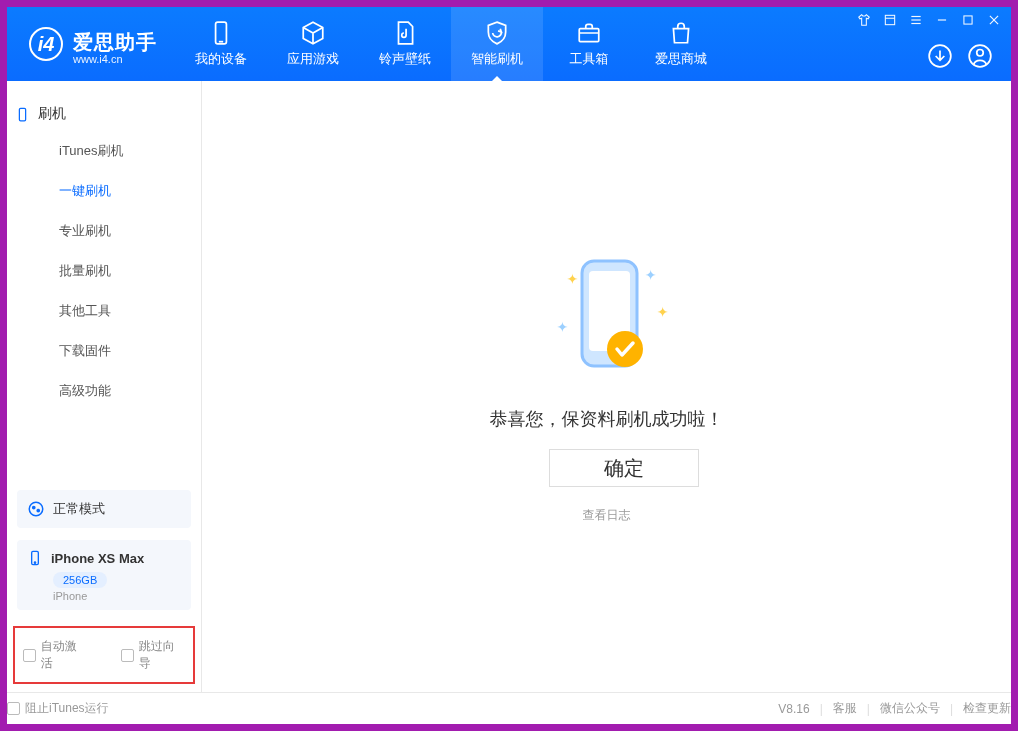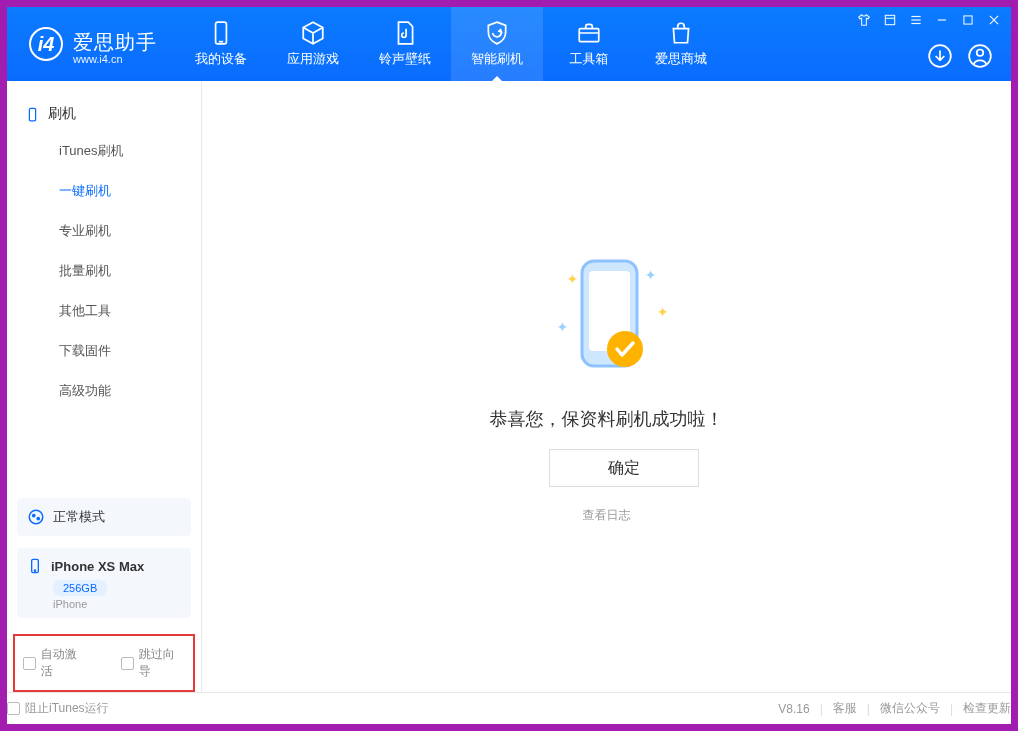--- a/index.html
+++ b/index.html
@@ -1,49 +1,49 @@
 <!DOCTYPE html>
 <html><head>
 <meta charset="utf-8">
 <style>
 * { margin: 0; padding: 0; box-sizing: border-box; font-family: "Microsoft YaHei", "PingFang SC", sans-serif; }
 body { background: #fff; }
 .window { width: 1018px; height: 731px; border: 7px solid #a21caf; display: flex; flex-direction: column; position: relative; }
 .titlebar { height: 74px; background: linear-gradient(to bottom, #0b7bff, #0a6cff); display: flex; align-items: stretch; color: #fff; position: relative; }
 .logo-block { display: flex; align-items: center; padding: 0 18px 0 22px; }
 .logo-icon { width: 34px; height: 34px; border: 2.5px solid #fff; border-radius: 50%; display: flex; align-items: center; justify-content: center; font-weight: bold; font-size: 20px; font-style: italic; margin-right: 10px; }
-.logo-text .title { font-size: 20px; font-weight: 400; letter-spacing: 1px; line-height: 1.1; margin-top: 8px; }
+.logo-text .title { font-size: 20px; font-weight: 700; letter-spacing: 1px; line-height: 1.1; margin-top: 8px; }
 .logo-text .sub { font-size: 11px; opacity: 0.9; }
 .tabs { display: flex; }
 .tab { width: 92px; display: flex; flex-direction: column; align-items: center; justify-content: center; gap: 4px; font-size: 13px; cursor: pointer; position: relative; }
 .tab.active { background: rgba(255,255,255,0.12); }
 .tab.active::after { content: ""; position: absolute; bottom: -1px; left: 50%; transform: translateX(-50%); border: 6px solid transparent; border-bottom-color: #fff; }
 .tab svg { width: 26px; height: 26px; }
 .win-controls { position: absolute; top: 6px; right: 10px; display: flex; gap: 12px; align-items: center; font-size: 14px; }
 .win-controls span, .win-controls svg { cursor: pointer; opacity: 0.95; }
 .user-controls { position: absolute; right: 18px; bottom: 12px; display: flex; gap: 14px; }
 .user-controls svg { width: 26px; height: 26px; cursor: pointer; }
 .body { flex: 1; display: flex; overflow: hidden; }
 .sidebar { width: 195px; border-right: 1px solid #e8e8e8; display: flex; flex-direction: column; }
 .side-scroll { flex: 1; padding-top: 14px; overflow: auto; }
-.side-group { padding: 10px 18px 8px; font-size: 14px; color: #333; display: flex; align-items: center; gap: 8px; }
+.side-group { padding: 10px 8px 8px; font-size: 14px; color: #333; display: flex; align-items: center; gap: 8px; }
 .side-item { padding: 11px 18px 11px 52px; font-size: 13px; color: #555; cursor: pointer; }
 .side-item.selected { color: #0a6cff; }
 .side-panel { margin: 4px 10px; padding: 10px 10px; background: #f4f7fc; border-radius: 4px; font-size: 13px; color: #333; display: flex; align-items: center; gap: 8px; }
 .device-panel { margin: 8px 10px 12px; padding: 10px 10px 8px; background: #f4f7fc; border-radius: 4px; }
 .device-name { font-size: 13px; color: #333; font-weight: 600; display: flex; align-items: center; gap: 8px; }
 .device-cap { display: inline-block; margin: 6px 0 2px 26px; font-size: 11px; color: #0a6cff; background: #e4efff; padding: 2px 10px; border-radius: 10px; }
 .device-type { font-size: 11px; color: #999; margin-left: 26px; }
-.checkbox-row { border: 2px solid #e63a3a; margin: 4px 6px 0; padding: 10px 8px; display: flex; gap: 34px; font-size: 12px; color: #888; }
+.checkbox-row { border: 2px solid #e63a3a; margin: 4px 6px 8px; padding: 10px 8px; display: flex; gap: 34px; font-size: 12px; color: #888; }
 .chk { display: flex; align-items: center; gap: 5px; cursor: pointer; }
 .chk-box { width: 13px; height: 13px; border: 1px solid #bbb; border-radius: 2px; background: #fff; }
 .content { flex: 1; position: relative; display: flex; flex-direction: column; align-items: center; justify-content: center; gap: 18px; }
 .phone-illus { position: relative; width: 160px; height: 140px; }
 .success-text { font-size: 18px; color: #333; }
-.ok-btn { width: 150px; height: 38px; border: 1px solid #ddd; background: #fff; font-size: 16px; color: #333; cursor: pointer; margin-left: 35px; }
+.ok-btn { width: 150px; height: 38px; border: 1px solid #ddd; background: #fff; font-size: 20px; color: #333; cursor: pointer; margin-left: 35px; }
 .view-log { font-size: 12px; color: #999; cursor: pointer; margin-top: 2px; }
 .statusbar { height: 32px; border-top: 1px solid #e8e8e8; display: flex; align-items: center; padding: 0 0; font-size: 12px; color: #999; }
 .statusbar .right { margin-left: auto; display: flex; align-items: center; gap: 10px; }
 .statusbar .right a { color: #999; cursor: pointer; }
 .sep { color: #ddd; }
 .sparkle { position: absolute; color: #ffd24d; font-size: 14px; }
 </style>
 </head>
 <body>
 

